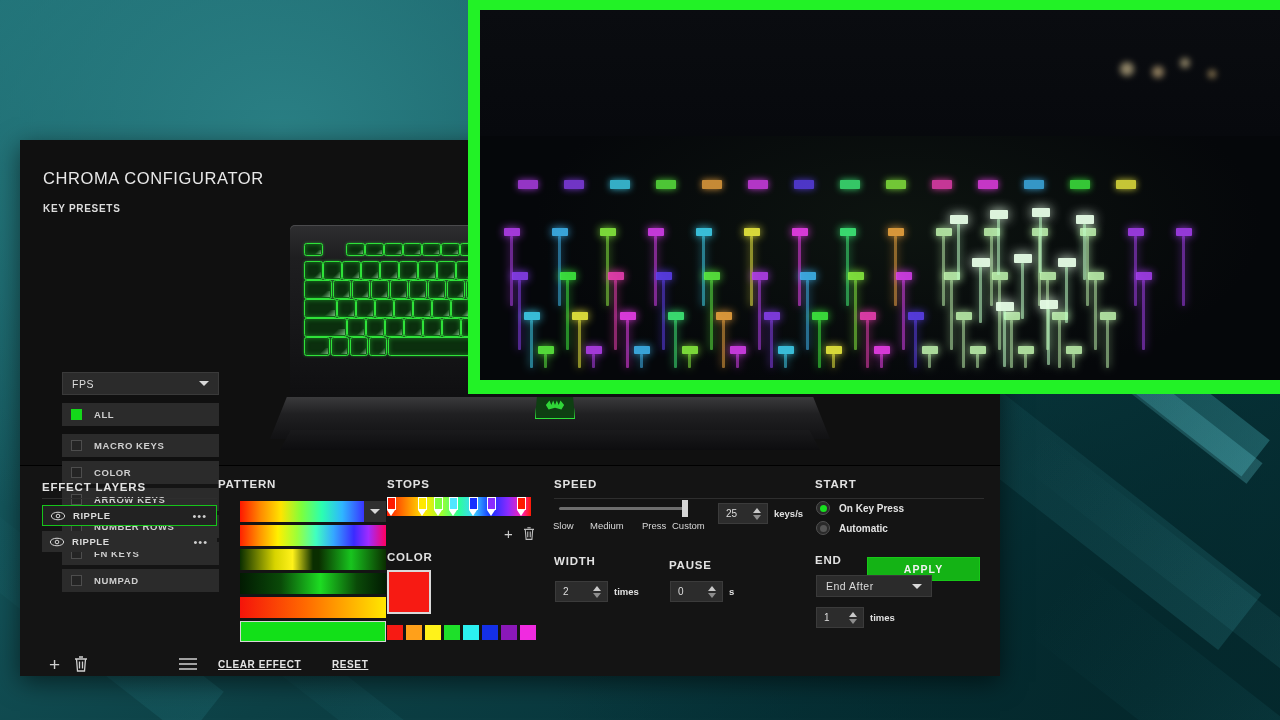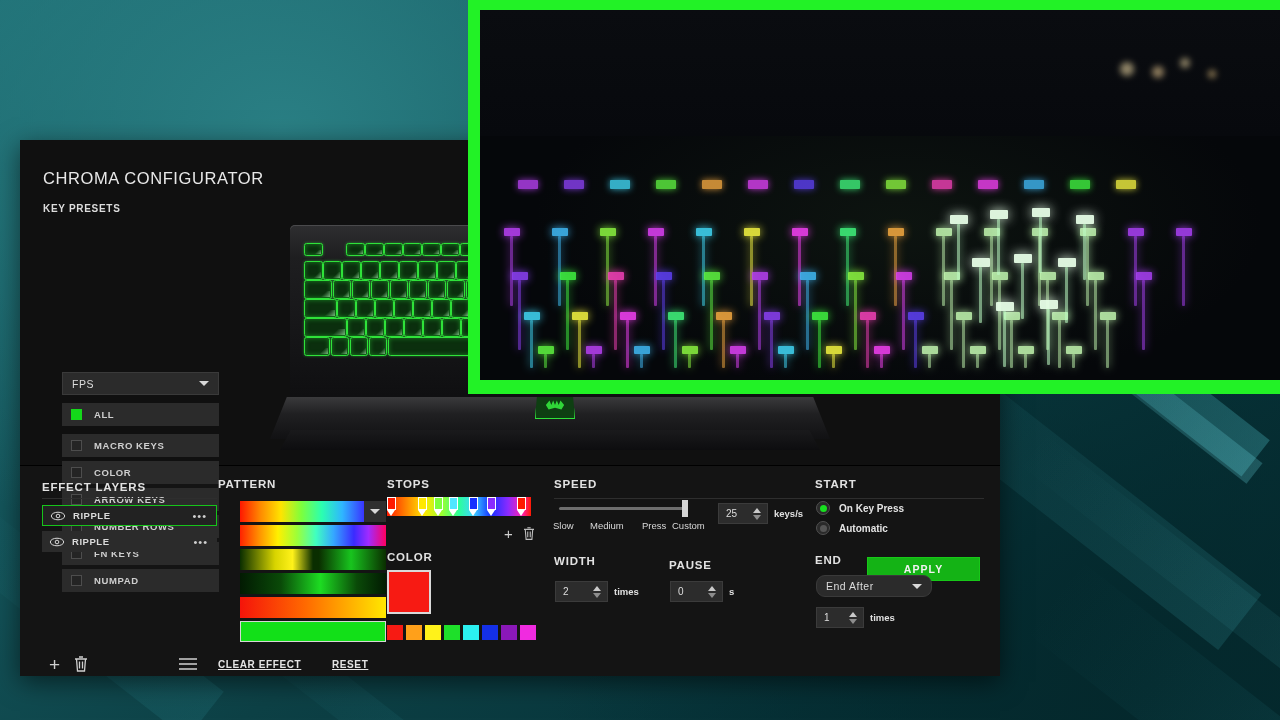--- a/index.html
+++ b/index.html
@@ -120,21 +120,21 @@
   .ar-dn{width:0;height:0;border-left:4px solid transparent;border-right:4px solid transparent;border-top:5px solid #8d8d8d;}
   .unit{position:absolute;color:#e0e0e0;font-size:9.5px;font-weight:bold;}
 
   
   .radio{position:absolute;width:14px;height:14px;border-radius:50%;background:#2a2a2a;
     border:1px solid #505050;box-sizing:border-box;display:flex;align-items:center;justify-content:center;}
   .radio .rd{width:7px;height:7px;border-radius:50%;background:#555;}
   .radio.on .rd{background:#18e020;}
   .radio-label{position:absolute;color:#e3e3e3;font-size:10px;font-weight:bold;}
 
-  #end-dropdown{left:816px;top:575px;width:116px;height:22px;border-radius:9px;}
+  #end-dropdown{left:816px;top:575px;width:116px;height:22px;}
 
   
   #video-overlay{position:absolute;left:468px;top:-2px;width:816px;height:396px;
     background:#22f226;box-sizing:border-box;padding:12px 0 14px 12px;}
   #video-inner{position:relative;width:100%;height:100%;overflow:hidden;
     background:#030305;}
   .vkey{position:absolute;border-radius:1px;}
   .vglow{position:absolute;border-radius:50%;filter:blur(3px);}
   #vid-caption{position:absolute;left:22px;bottom:2px;color:#9bff9e;font-size:7px;opacity:.45;letter-spacing:.3px;}
 </style>

